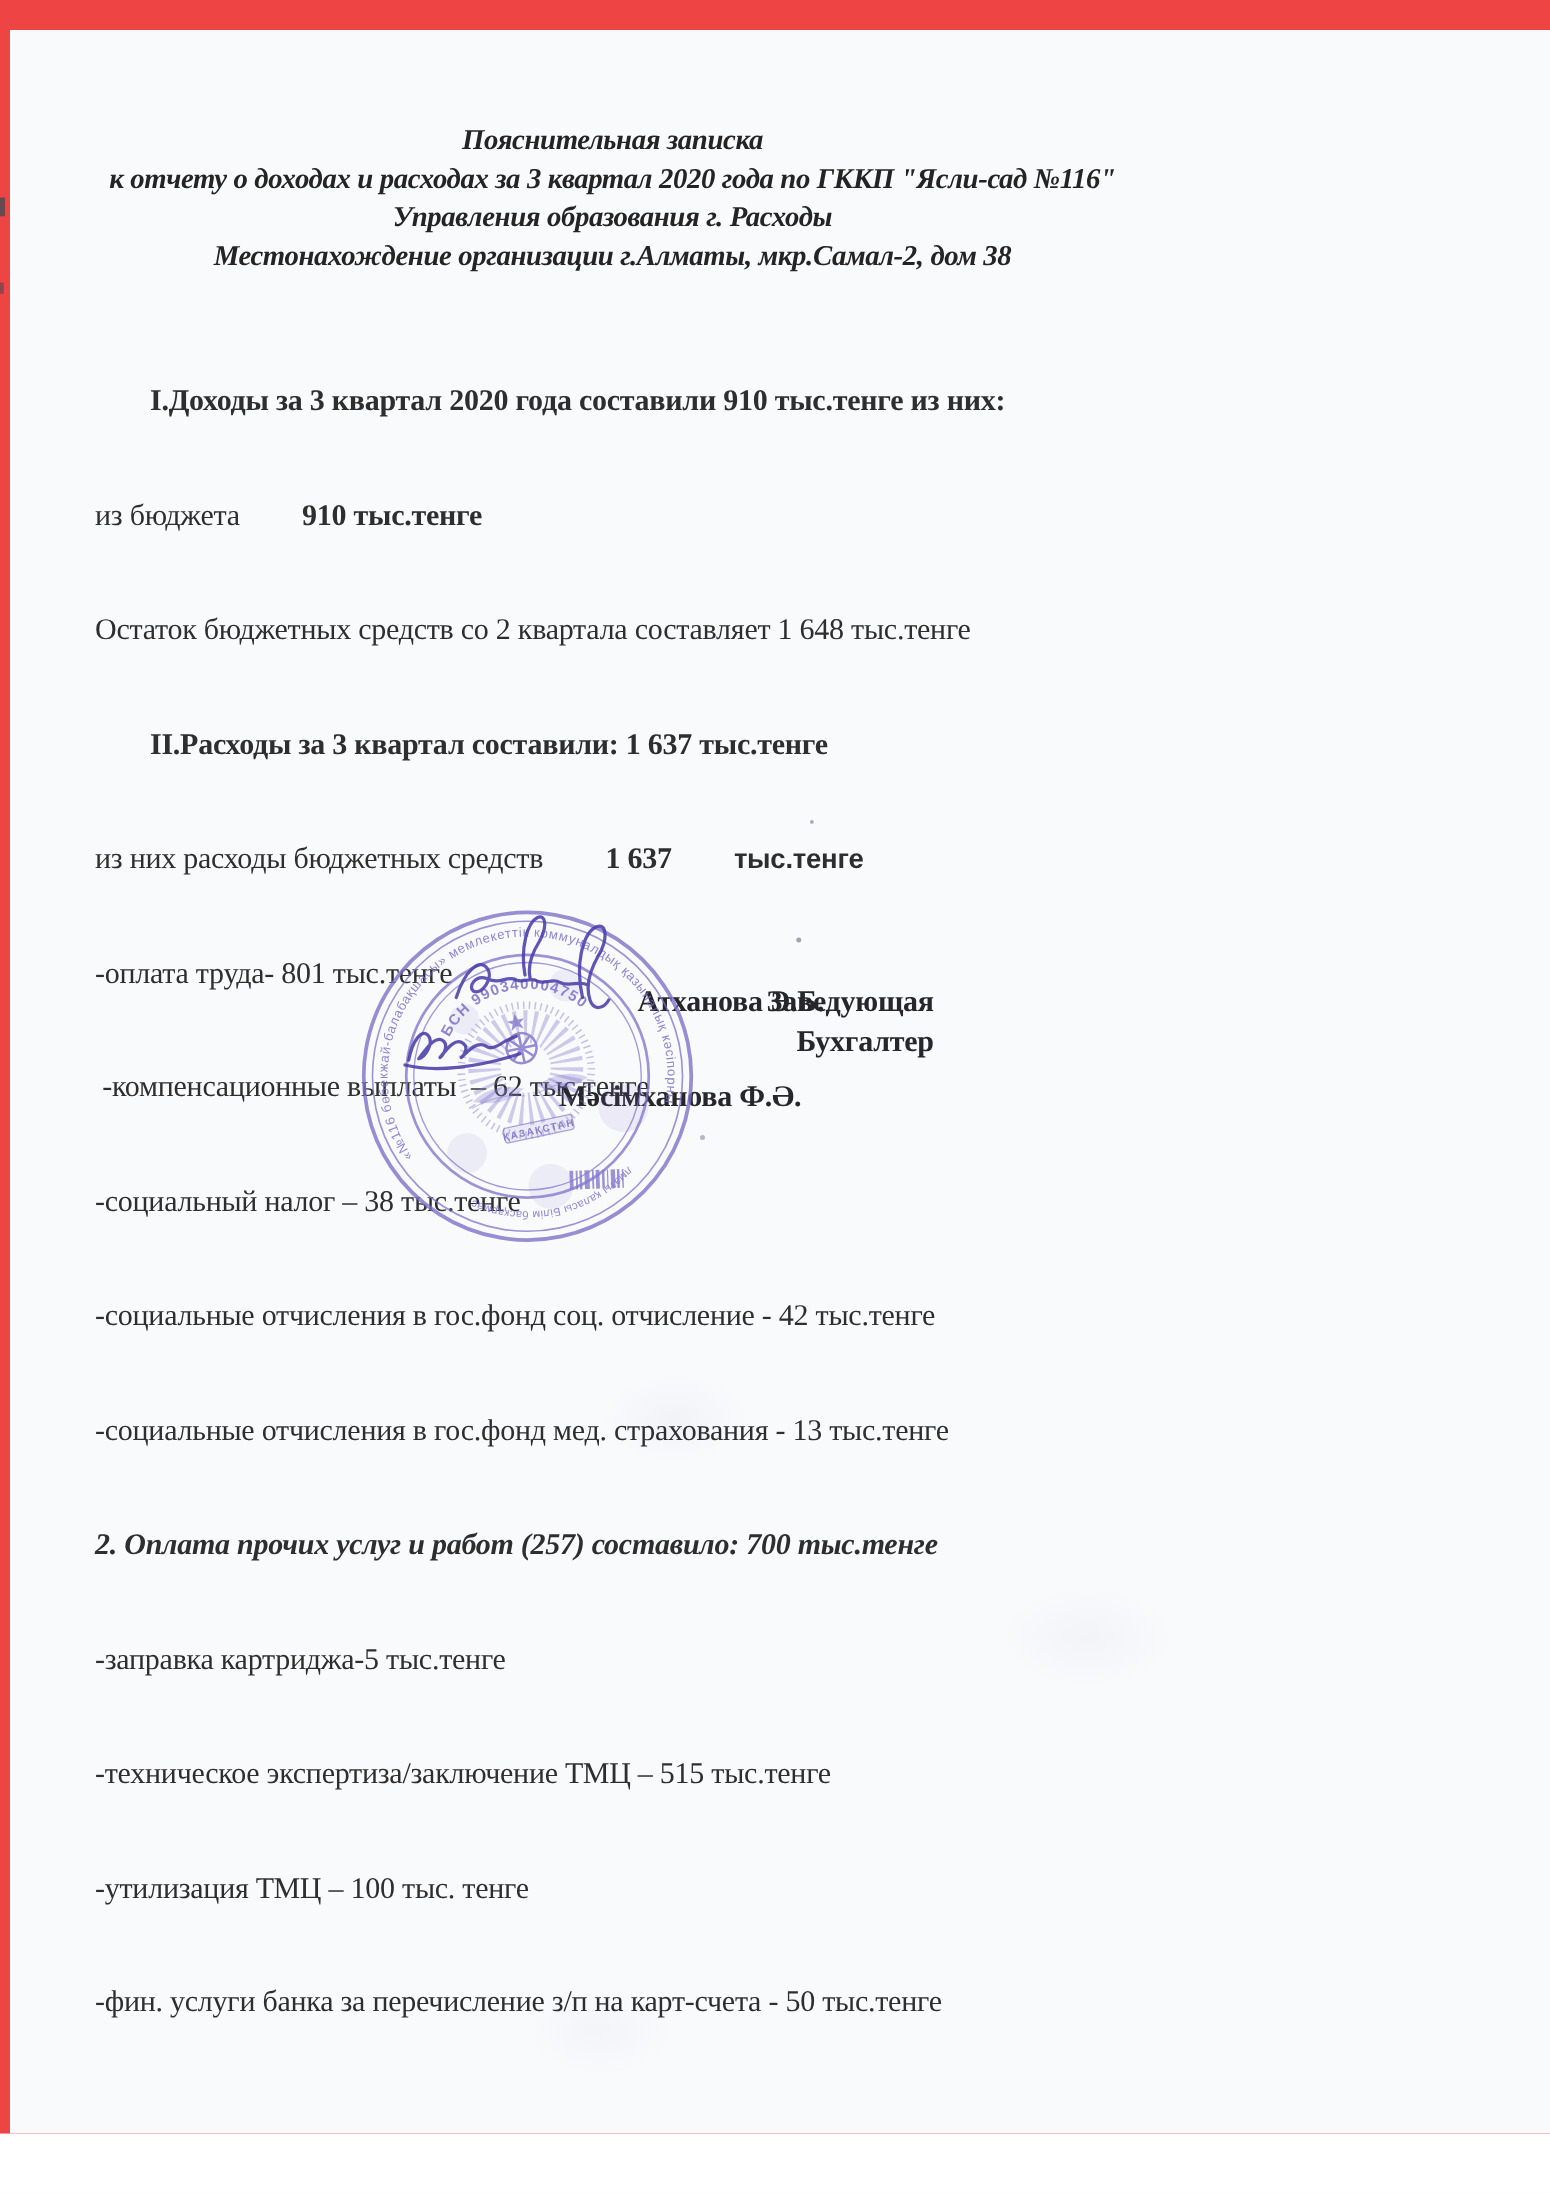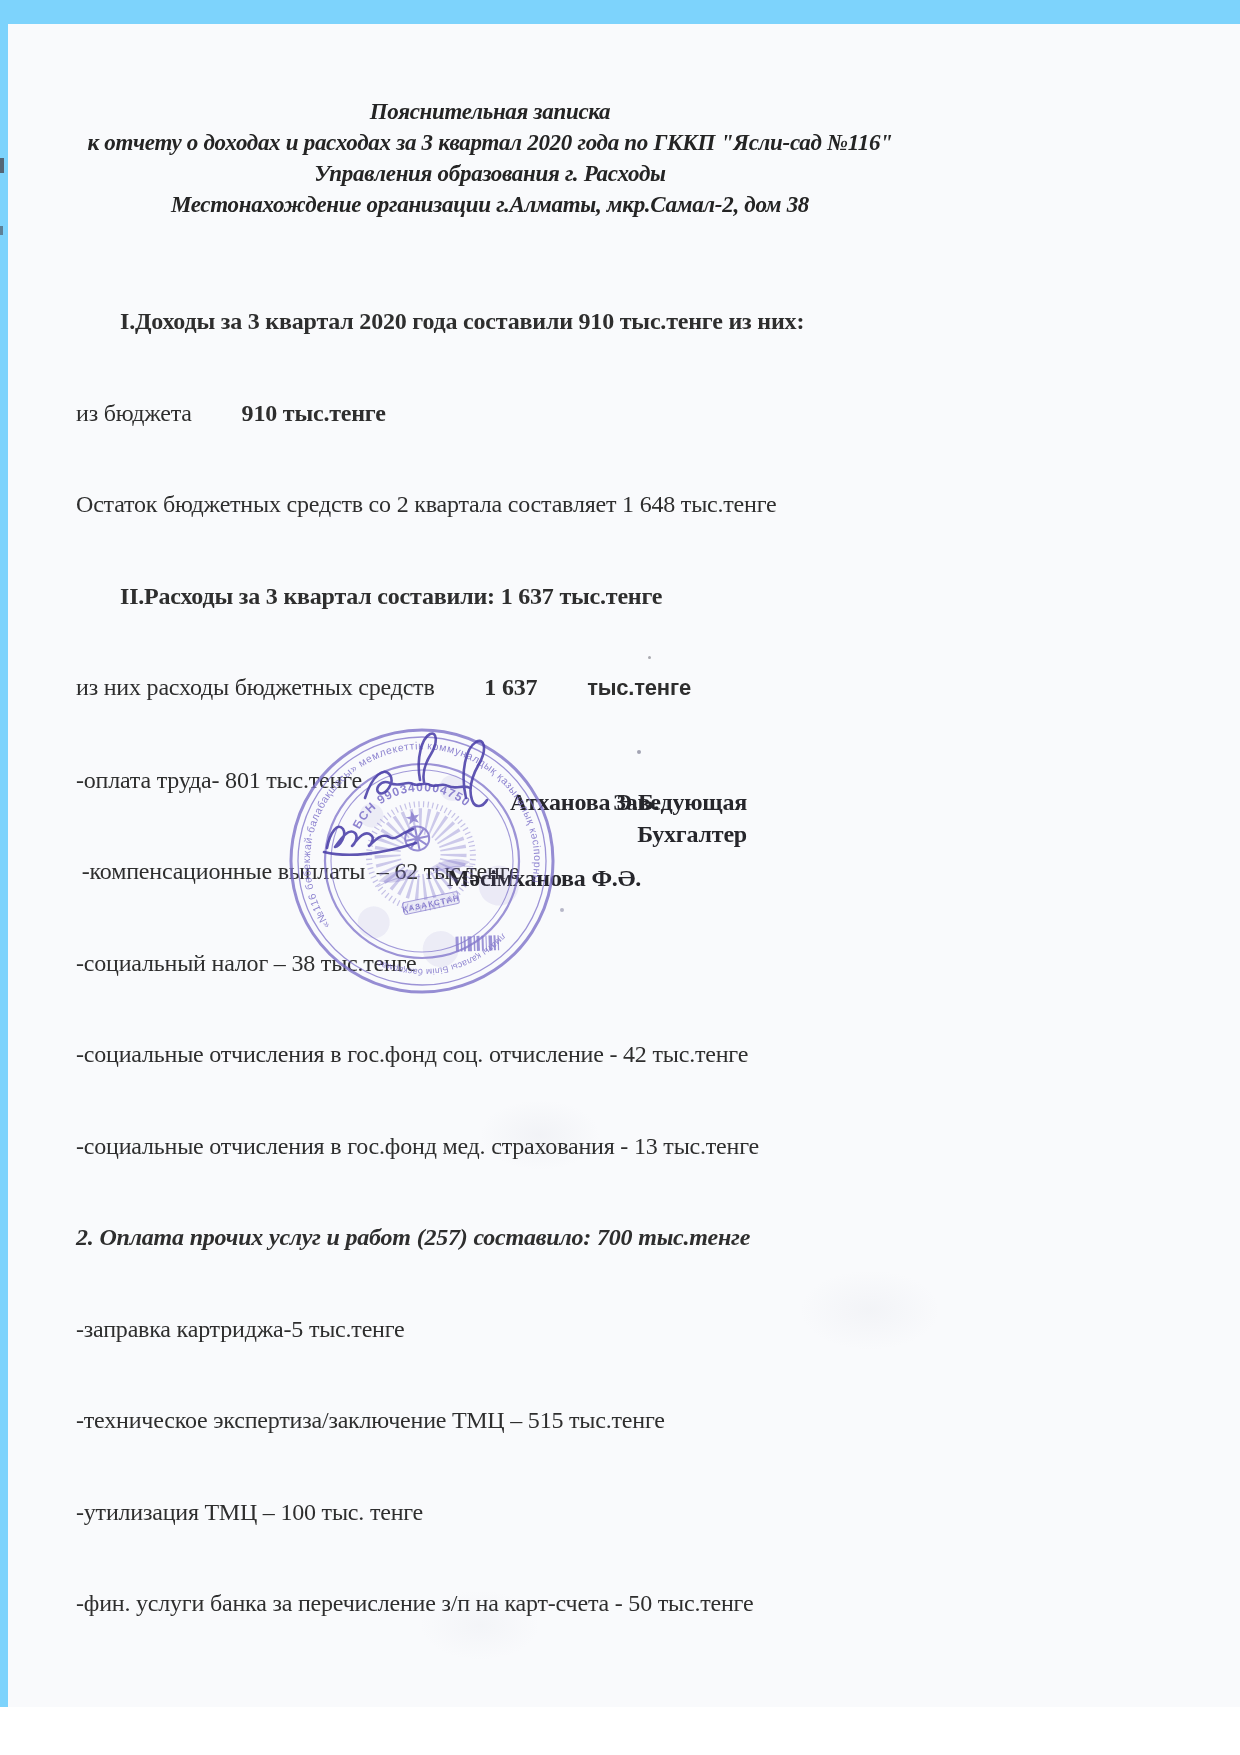--- a/index.html
+++ b/index.html
@@ -1,16 +1,16 @@
 <!DOCTYPE html>
 <html><head>
 <meta charset="utf-8">
 <style>
   html,body{margin:0;padding:0;background:#ffffff;}
-  .page{position:relative;width:1240px;height:1707px;background:#7dd3fc;overflow:hidden;
+  .page{position:relative;width:1240px;height:1707px;background:#ef4444;overflow:hidden;
         font-family:"Liberation Serif", serif;color:#2e2e2e;}
   .sheet-tint{position:absolute;left:8px;top:24px;right:0;bottom:0;background:#f9fafc;}
   .smudge{position:absolute;border-radius:50%;pointer-events:none;}
 
   .title-block{position:absolute;left:40px;top:96px;width:900px;text-align:center;
                font-weight:bold;font-style:italic;font-size:23px;line-height:31px;
                letter-spacing:-0.3px;color:#242424;}
   .body-block{position:absolute;left:76px;top:245px;width:1090px;font-size:24px;
               line-height:30.5px;white-space:pre-wrap;letter-spacing:-0.2px;}
   .doc-line{min-height:30.5px;}

